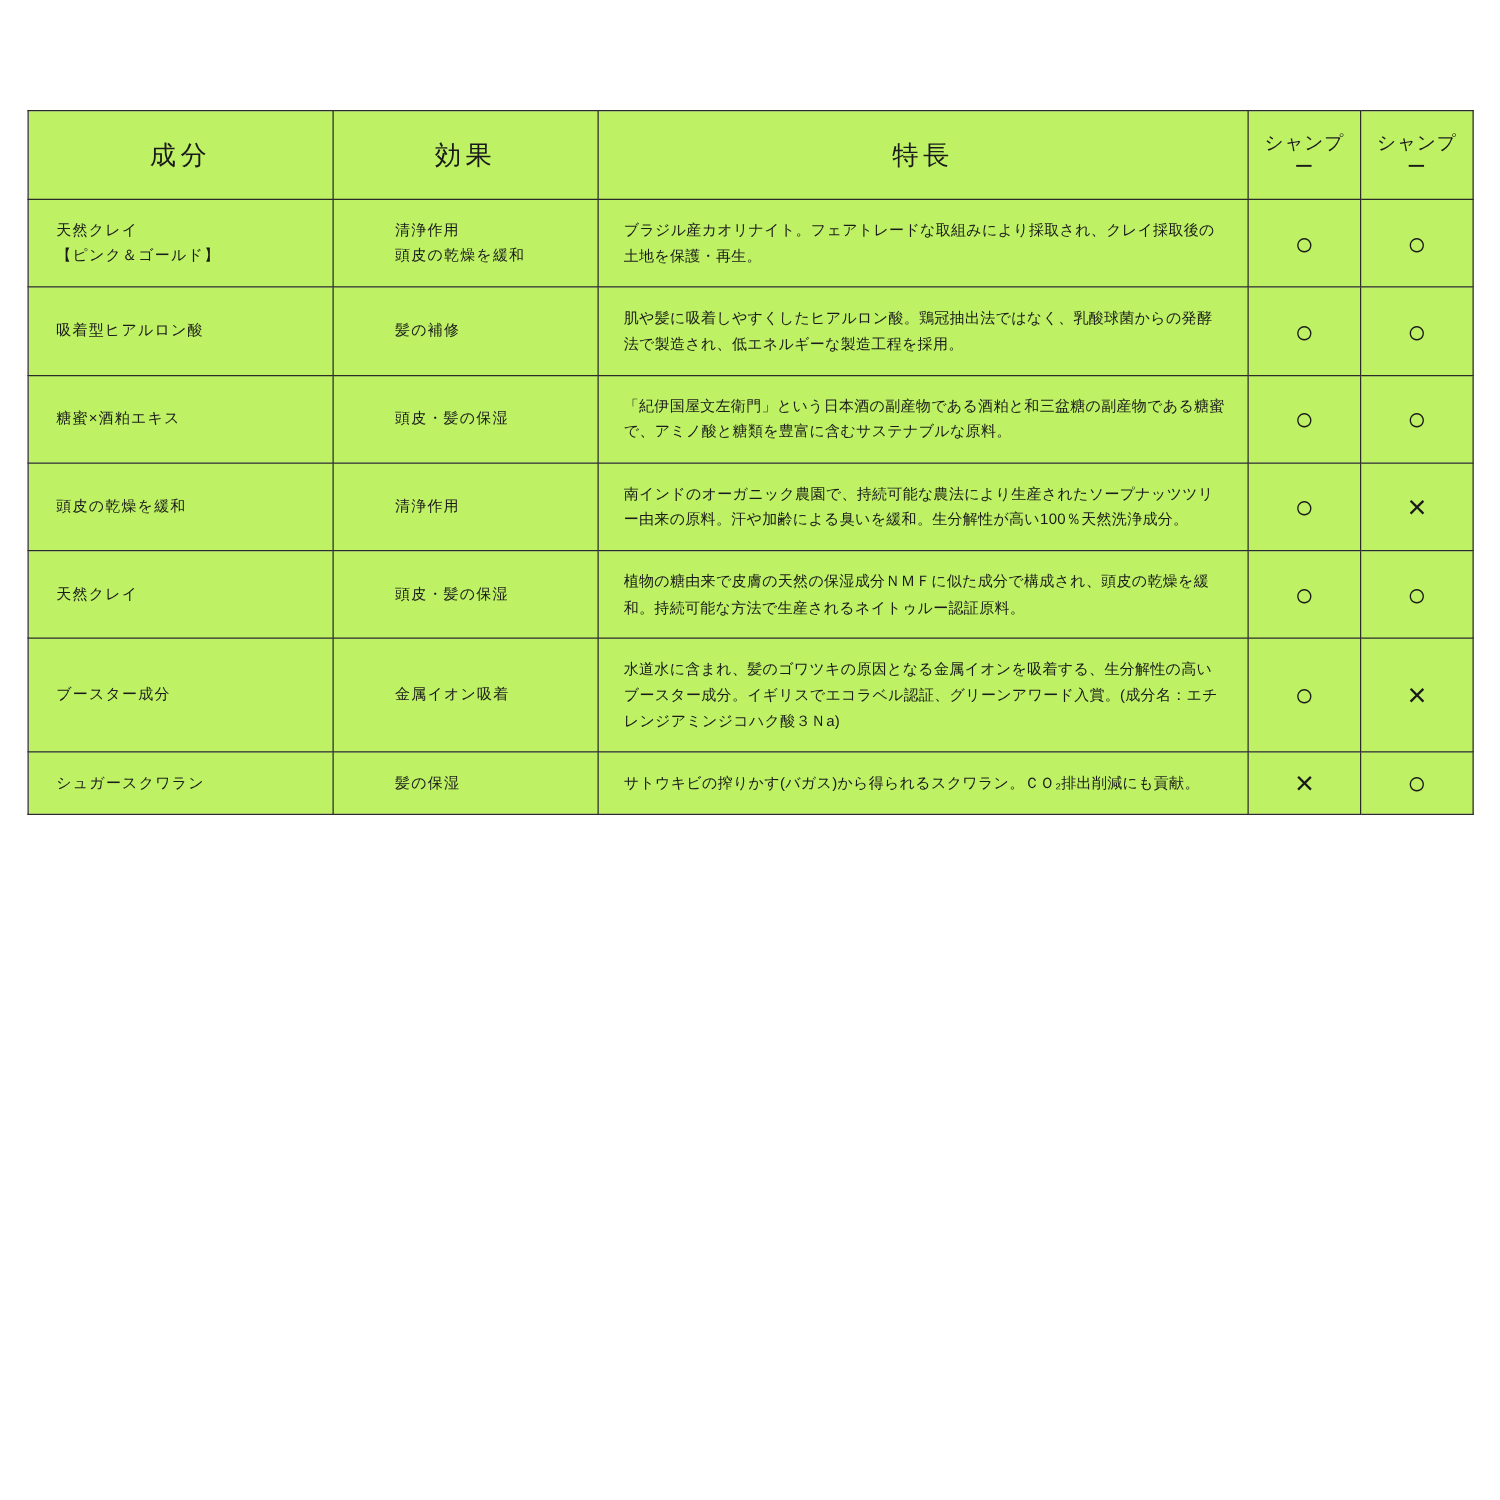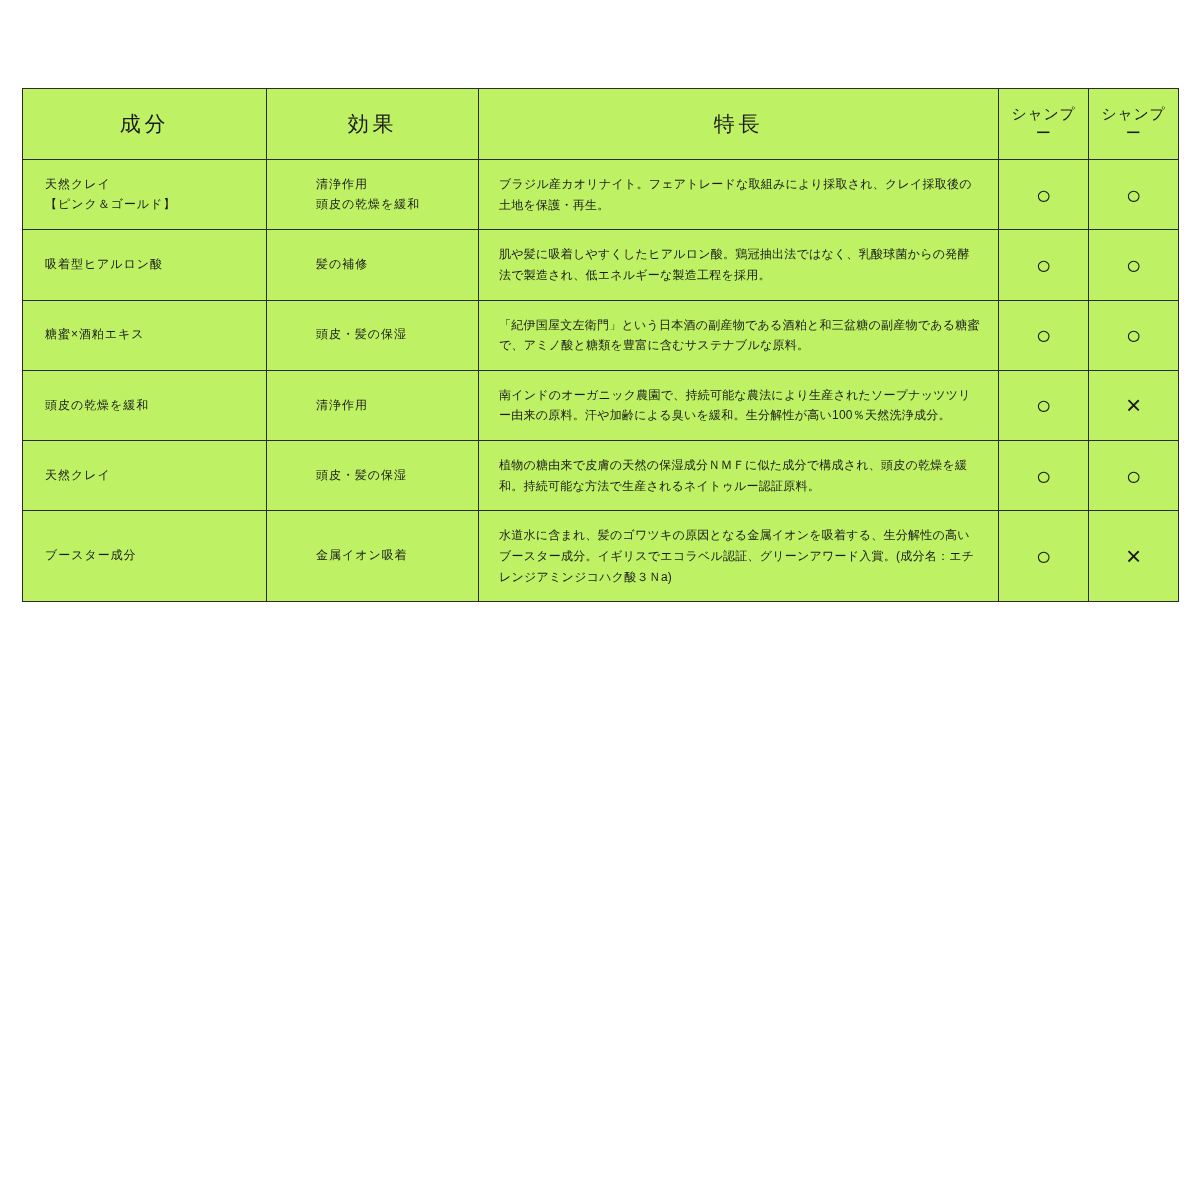--- a/index.html
+++ b/index.html
@@ -167,15 +167,26 @@
           <td class="name">
             <span class="nm-line">ブースター成分</span>
           </td>
           <td class="effect">
             <span class="ef-line">金属イオン吸着</span>
           </td>
           <td class="feature">水道水に含まれ、髪のゴワツキの原因となる金属イオンを吸着する、生分解性の高いブースター成分。イギリスでエコラベル認証、グリーンアワード入賞。(成分名：エチレンジアミンジコハク酸３Ｎa)</td>
           <td class="mark">○</td>
           <td class="mark">×</td>
         </tr>
+        <tr>
+          <td class="name">
+            <span class="nm-line">シュガースクワラン</span>
+          </td>
+          <td class="effect">
+            <span class="ef-line">髪の保湿</span>
+          </td>
+          <td class="feature">サトウキビの搾りかす(バガス)から得られるスクワラン。ＣＯ₂排出削減にも貢献。</td>
+          <td class="mark">×</td>
+          <td class="mark">○</td>
+        </tr>
       </tbody>
   </table>
 </div>
 
 </body></html>

